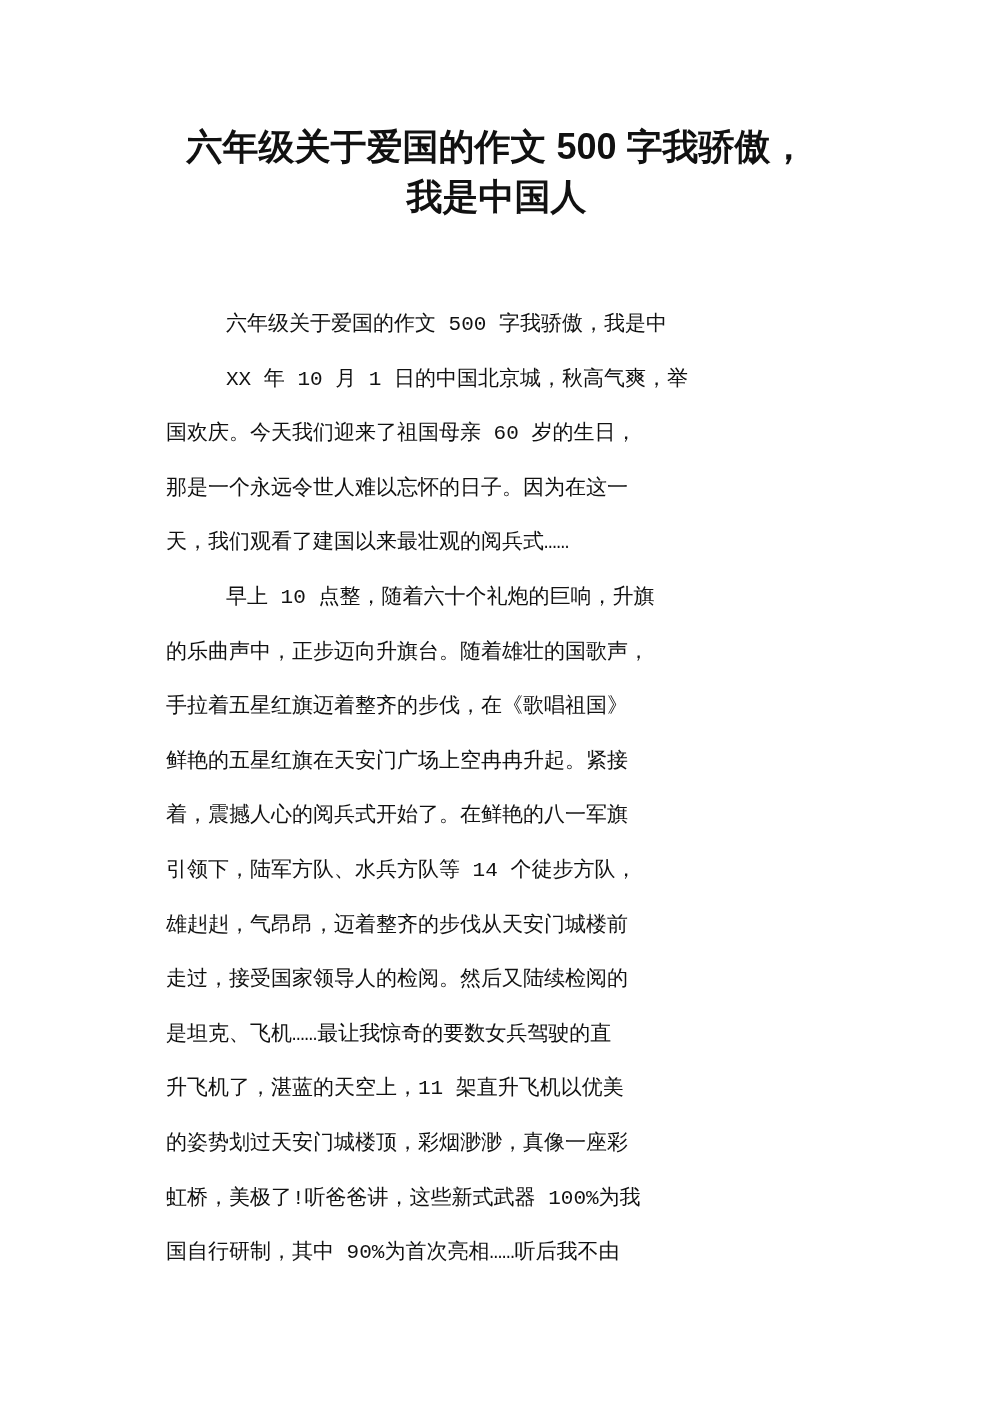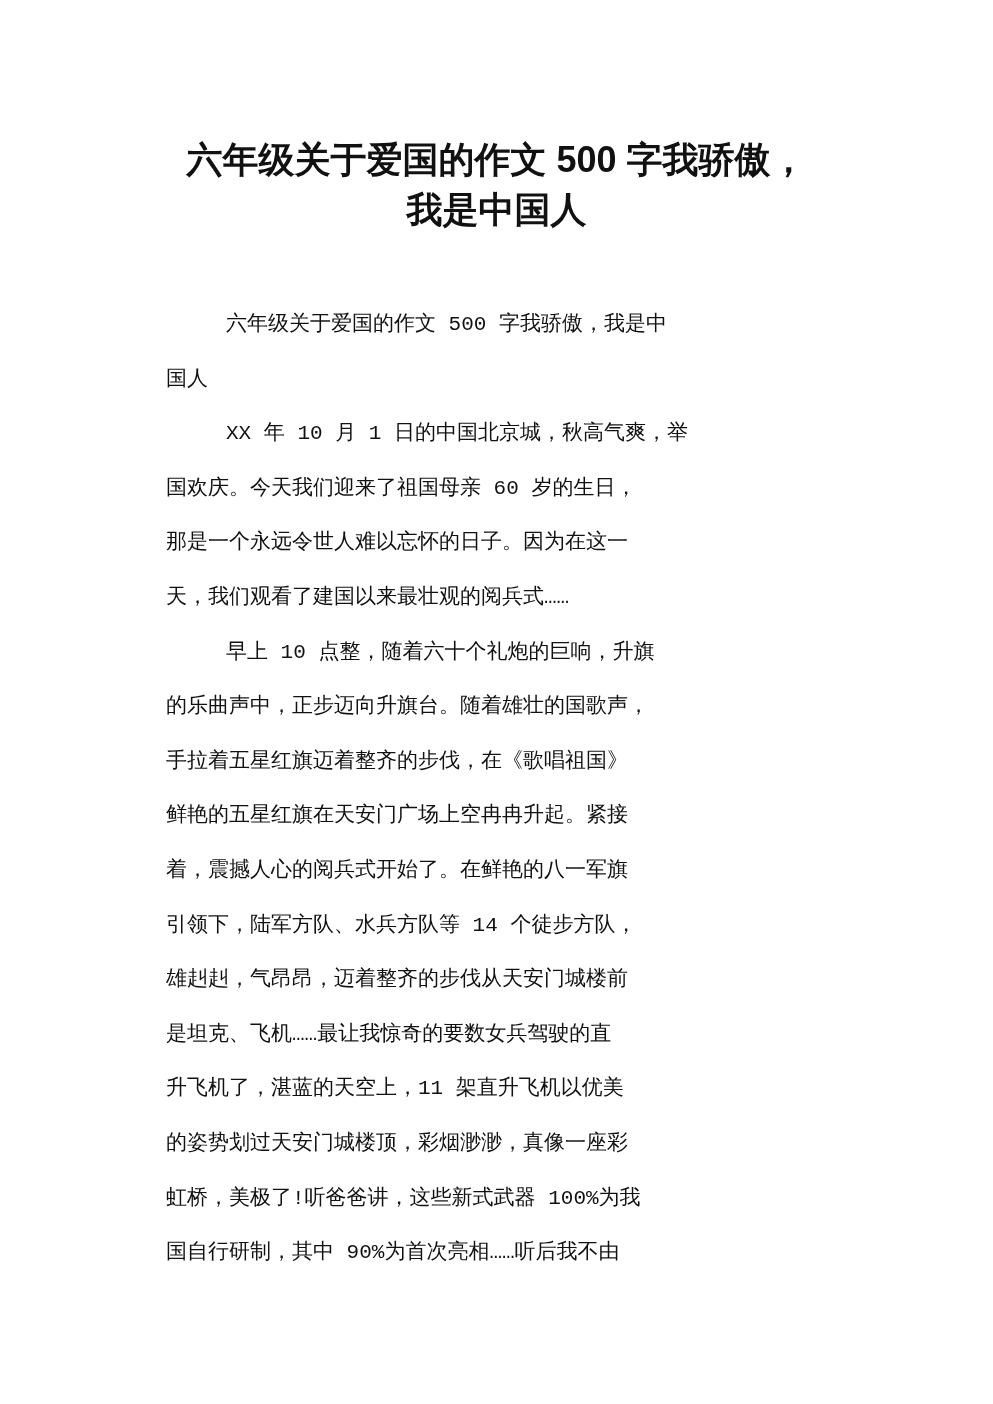--- a/index.html
+++ b/index.html
@@ -26,21 +26,20 @@
       left: 0;
       top: 122px;
       width: 993px;
       text-align: center;
       font-family: "Liberation Sans", "DejaVu Sans", sans-serif;
       font-weight: bold;
       font-size: 36px;
       line-height: 50px;
       color: #111111;
       letter-spacing: 0px;
-      margin-top: 13px;
     }
     .title .tline {
       display: block;
       white-space: nowrap;
     }
     .body {
       position: absolute;
       left: 166px;
       top: 298px;
       width: 680px;
@@ -62,31 +61,31 @@
 <body>
 
 <div class="page">
   <div class="title">
     <span class="tline">六年级关于爱国的作文 500 字我骄傲，</span>
     <span class="tline">我是中国人</span>
   </div>
 
   <div class="body">
     <span class="line indent">六年级关于爱国的作文 500 字我骄傲，我是中</span>
-    <span class="line">国人</span>
     <span class="line indent">XX 年 10 月 1 日的中国北京城，秋高气爽，举</span>
     <span class="line">国欢庆。今天我们迎来了祖国母亲 60 岁的生日，</span>
     <span class="line">那是一个永远令世人难以忘怀的日子。因为在这一</span>
     <span class="line">天，我们观看了建国以来最壮观的阅兵式……</span>
     <span class="line indent">早上 10 点整，随着六十个礼炮的巨响，升旗</span>
     <span class="line">的乐曲声中，正步迈向升旗台。随着雄壮的国歌声，</span>
     <span class="line">手拉着五星红旗迈着整齐的步伐，在《歌唱祖国》</span>
     <span class="line">鲜艳的五星红旗在天安门广场上空冉冉升起。紧接</span>
     <span class="line">着，震撼人心的阅兵式开始了。在鲜艳的八一军旗</span>
     <span class="line">引领下，陆军方队、水兵方队等 14 个徒步方队，</span>
     <span class="line">雄赳赳，气昂昂，迈着整齐的步伐从天安门城楼前</span>
+    <span class="line">走过，接受国家领导人的检阅。然后又陆续检阅的</span>
     <span class="line">是坦克、飞机……最让我惊奇的要数女兵驾驶的直</span>
     <span class="line">升飞机了，湛蓝的天空上，11 架直升飞机以优美</span>
     <span class="line">的姿势划过天安门城楼顶，彩烟渺渺，真像一座彩</span>
     <span class="line">虹桥，美极了!听爸爸讲，这些新式武器 100%为我</span>
     <span class="line">国自行研制，其中 90%为首次亮相……听后我不由</span>
   </div>
 </div>
 
 </body></html>

